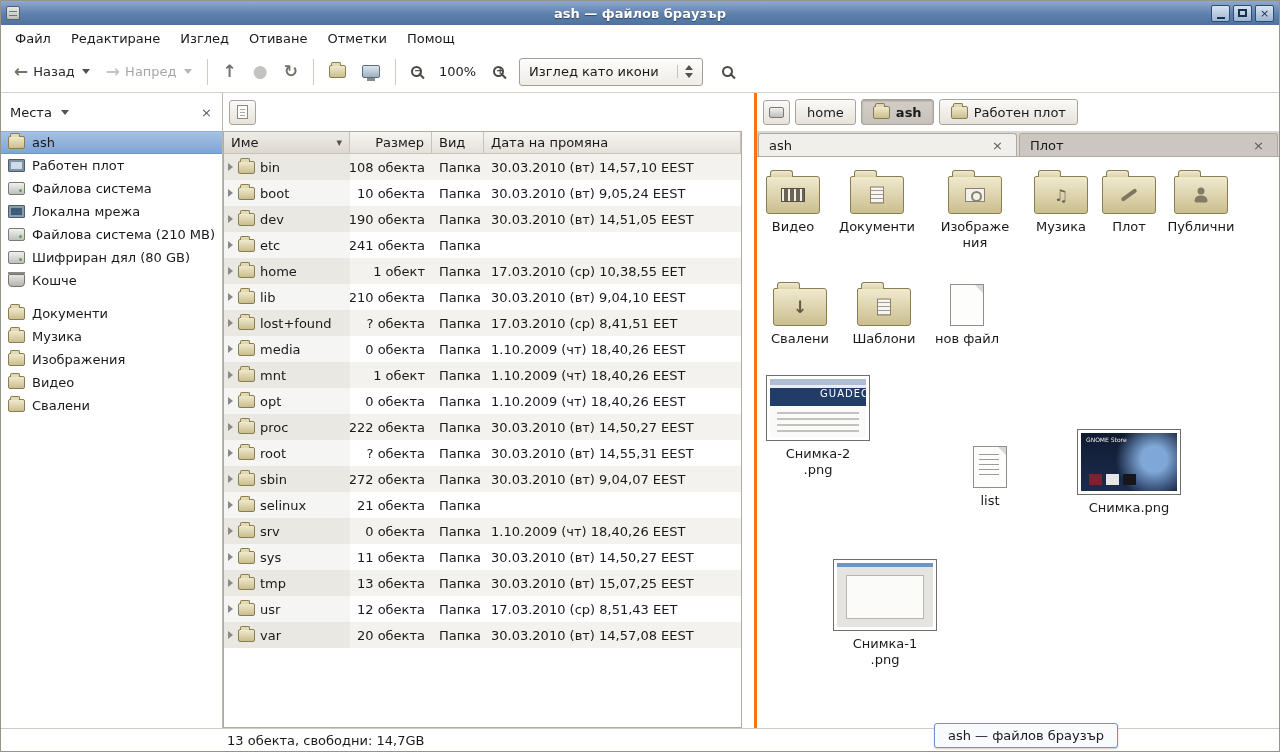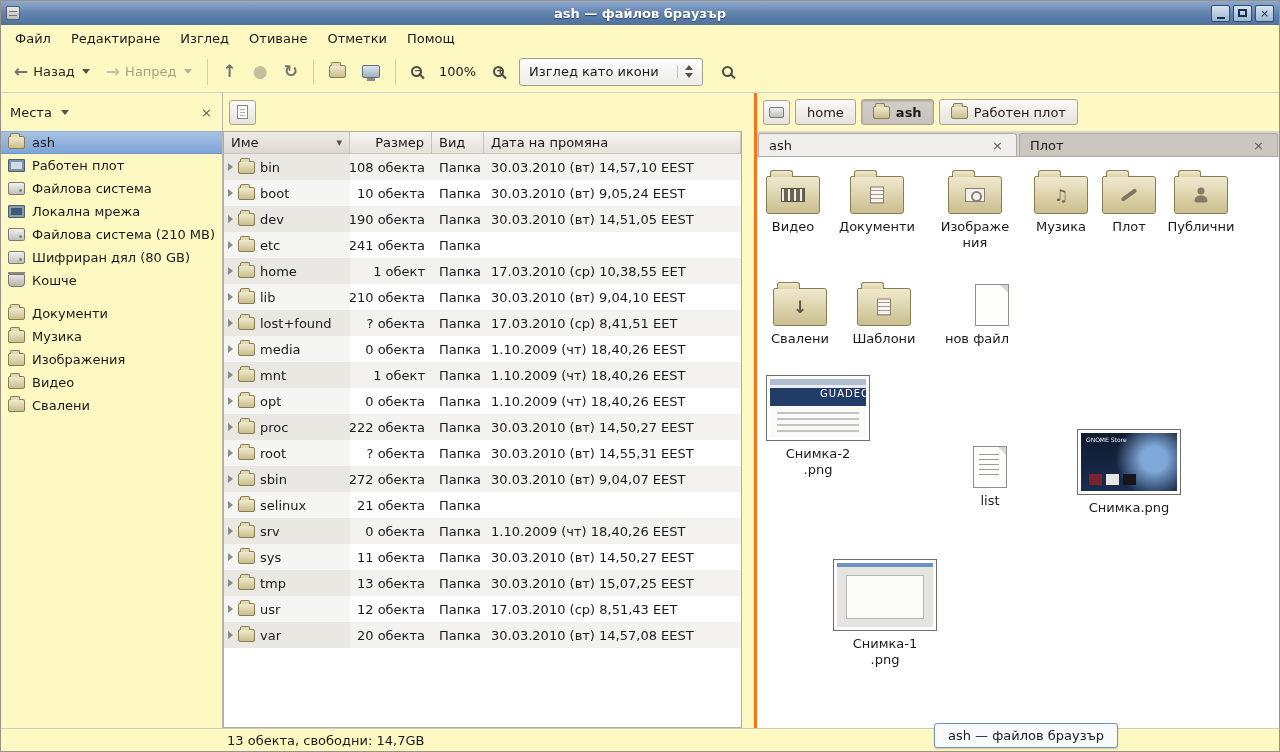--- a/index.html
+++ b/index.html
@@ -1,19 +1,19 @@
 <!DOCTYPE html>
 <html><head>
 <meta charset="utf-8">
 <style>
   * { margin:0; padding:0; box-sizing:border-box; }
   html,body { width:1280px; height:752px; }
   body { font-family:"DejaVu Sans","Liberation Sans",sans-serif; font-size:13px; color:#1a1a1a; background:#EFEDE9; overflow:hidden; }
 
-  .window { width:1280px; height:752px; display:flex; flex-direction:column; background:#fef9c3; position:relative; border:1px solid #97938B; }
+  .window { width:1280px; height:752px; display:flex; flex-direction:column; background:#ffffff; position:relative; border:1px solid #97938B; }
 
   
   .titlebar { height:24px; background:linear-gradient(#8FA9CC,#5E80AD 55%,#50729F); display:flex; align-items:center; padding:0 5px; position:relative; flex:none; }
   .win-icon { width:14px; height:14px; background:linear-gradient(#E8E8E4,#BDBDB8); border:1px solid #55606E; border-radius:2px; position:relative; z-index:1; }
   .win-icon::before { content:""; position:absolute; left:2px; right:2px; top:4px; height:1px; background:#6A7684; box-shadow:0 4px 0 #6A7684; }
   .title { position:absolute; left:0; right:0; text-align:center; color:#fff; font-weight:bold; font-size:13px; text-shadow:0 1px 1px rgba(0,0,0,.45); }
   .winbtns { margin-left:auto; display:flex; gap:3px; z-index:1; }
   .wbtn { width:19px; height:17px; background:linear-gradient(#D9E3F0,#9EB5D2); border:1px solid #2E4D74; border-radius:2px; display:flex; align-items:center; justify-content:center; color:#16314F; font-size:11px; line-height:1; }
   .g-min { width:8px; height:2px; background:#16314F; margin-top:9px; }
   .g-max { width:9px; height:8px; border:2px solid #16314F; }
@@ -133,21 +133,21 @@
 
   .icon-canvas > div:nth-of-type(1) { left:-6px; top:12px; width:84px; }
   .icon-canvas > div:nth-of-type(2) { left:78px; top:12px; width:84px; }
   .icon-canvas > div:nth-of-type(3) { left:176px; top:12px; width:84px; }
   .icon-canvas > div:nth-of-type(3) .ico-label { max-width:74px; }
   .icon-canvas > div:nth-of-type(4) { left:262px; top:12px; width:84px; }
   .icon-canvas > div:nth-of-type(5) { left:330px; top:12px; width:84px; }
   .icon-canvas > div:nth-of-type(6) { left:402px; top:12px; width:84px; }
   .icon-canvas > div:nth-of-type(7) { left:1px; top:124px; width:84px; }
   .icon-canvas > div:nth-of-type(8) { left:85px; top:124px; width:84px; }
-  .icon-canvas > div:nth-of-type(9) { left:168px; top:124px; width:84px;align-items:flex-end; }
+  .icon-canvas > div:nth-of-type(9) { left:168px; top:124px; width:84px; }
   .icon-canvas > div:nth-of-type(10) { left:6px; top:218px; width:110px; }
   .icon-canvas > div:nth-of-type(10) .ico-label { max-width:68px; }
   .icon-canvas > div:nth-of-type(11) { left:191px; top:286px; width:84px; }
   .icon-canvas > div:nth-of-type(12) { left:317px; top:272px; width:110px; }
   .icon-canvas > div:nth-of-type(12) .ico-label { max-width:108px;text-align:center; }
   .icon-canvas > div:nth-of-type(13) { left:73px; top:402px; width:110px;justify-content:center; }
   .icon-canvas > div:nth-of-type(13) .ico-label { max-width:68px; }
 
   
   .statusbar { height:23px; border-top:1px solid #CFCBC4; display:flex; align-items:center; flex:none; }

